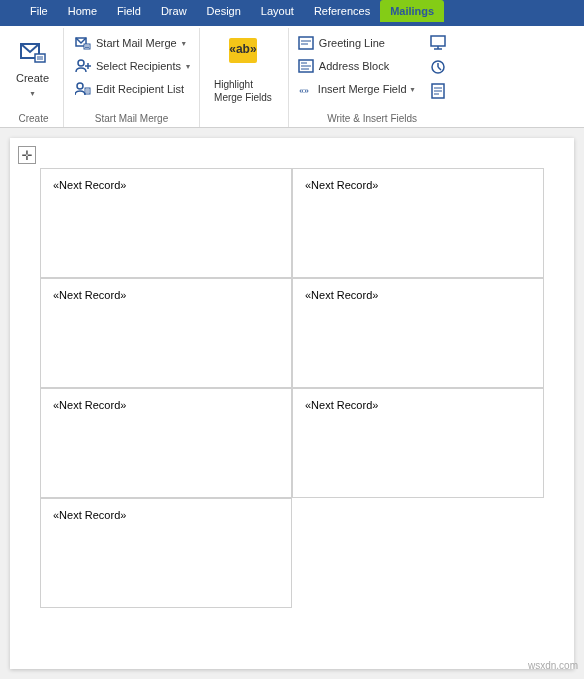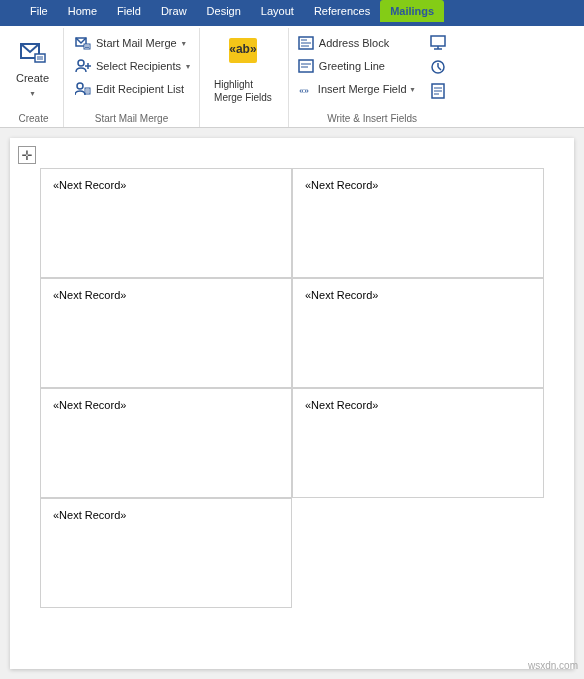--- a/index.html
+++ b/index.html
@@ -354,36 +354,36 @@
 
   </div>
 
   <div class="ribbon-group" style="padding: 2px 6px 0 4px; border-right: none;">
     <div class="ribbon-group-content" style="align-items:flex-start;">
       <div class="btn-small-col write-group-content">
         <div class="btn-small">
           <div class="btn-small-icon">
             <svg width="16" height="16" viewBox="0 0 16 16">
               <rect x="1" y="2" width="14" height="12" fill="none" stroke="#2b579a" stroke-width="1.5"></rect>
+              <line x1="3" y1="6" x2="13" y2="6" stroke="#2b579a" stroke-width="1"></line>
+              <line x1="3" y1="9" x2="10" y2="9" stroke="#2b579a" stroke-width="1"></line>
+            </svg>
+          </div>
+          <span>Greeting Line</span>
+        </div>
+        <div class="btn-small">
+          <div class="btn-small-icon">
+            <svg width="16" height="16" viewBox="0 0 16 16">
+              <rect x="1" y="2" width="14" height="12" fill="none" stroke="#2b579a" stroke-width="1.5"></rect>
               <line x1="3" y1="5" x2="9" y2="5" stroke="#2b579a" stroke-width="1"></line>
               <line x1="3" y1="8" x2="13" y2="8" stroke="#2b579a" stroke-width="1"></line>
               <line x1="3" y1="11" x2="11" y2="11" stroke="#2b579a" stroke-width="1"></line>
             </svg>
           </div>
           <span>Address Block</span>
-        </div>
-        <div class="btn-small">
-          <div class="btn-small-icon">
-            <svg width="16" height="16" viewBox="0 0 16 16">
-              <rect x="1" y="2" width="14" height="12" fill="none" stroke="#2b579a" stroke-width="1.5"></rect>
-              <line x1="3" y1="6" x2="13" y2="6" stroke="#2b579a" stroke-width="1"></line>
-              <line x1="3" y1="9" x2="10" y2="9" stroke="#2b579a" stroke-width="1"></line>
-            </svg>
-          </div>
-          <span>Greeting Line</span>
         </div>
         <div class="btn-with-dropdown">
           <div class="btn-small-icon">
             <svg width="16" height="16" viewBox="0 0 16 16">
               <text x="1" y="12" font-size="10" fill="#2b579a" font-family="serif">«»</text>
             </svg>
           </div>
           <span>Insert Merge Field</span>
           <span class="dropdown-arrow">▾</span>
         </div>

